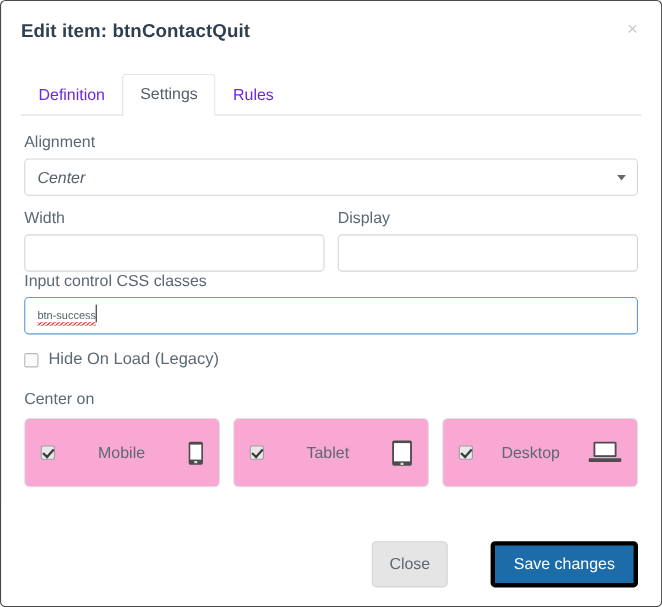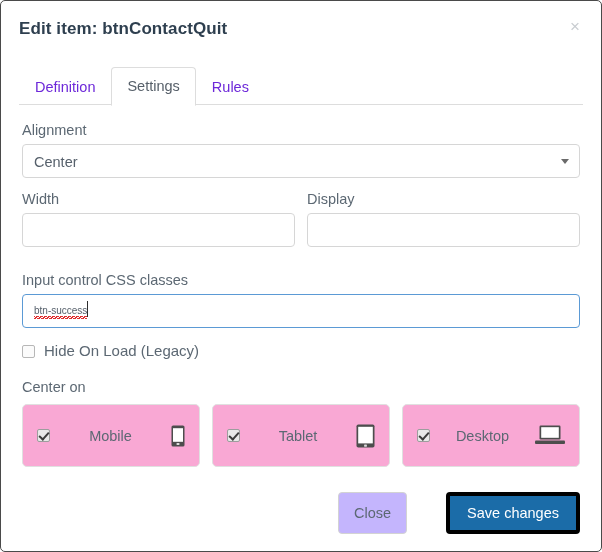--- a/index.html
+++ b/index.html
@@ -135,37 +135,38 @@
     width: 100%;
     height: 34px;
     border: 1px solid #d6d6d6;
     border-radius: 4px;
     background: #ffffff;
     padding: 7px 28px 7px 11px;
     font-size: 14.5px;
     color: #56606b;
     line-height: 20px;
     cursor: pointer;
+    font-style: italic;
   }
   .select-caret {
     position: absolute;
     right: 11px;
     top: 50%;
     margin-top: -2px;
     width: 0; height: 0;
     border-left: 4.5px solid transparent;
     border-right: 4.5px solid transparent;
     border-top: 5px solid #6a6a6a;
     pointer-events: none;
   }
 
   .row2 {
     display: flex;
     gap: 12px;
-    margin-bottom: 24px;
+    margin-bottom: 0;
   }
   .col { flex: 1 1 0; min-width: 0; }
 
   .css-field { margin-bottom: 14px; }
   .css-input {
     border: 1px solid #5b9ad5;
     box-shadow: none;
   }
   .css-input-inner {
     position: relative;
@@ -291,21 +292,21 @@
   .btn {
     box-sizing: border-box;
     font-family: "Liberation Sans", sans-serif;
     font-size: 14.5px;
     line-height: 20px;
     padding: 7px 15px;
     border-radius: 4px;
     cursor: pointer;
   }
   .btn-default {
-    background: #c4b5fd;
+    background: #e5e5e5;
     border: 1px solid #d3d3d3;
     color: #5c6873;
   }
   .btn-primary {
     background: #1b6ca8;
     border: 4px solid #000000;
     color: #ffffff;
     padding: 7px 17px;
     margin-left: 29px;
   }

